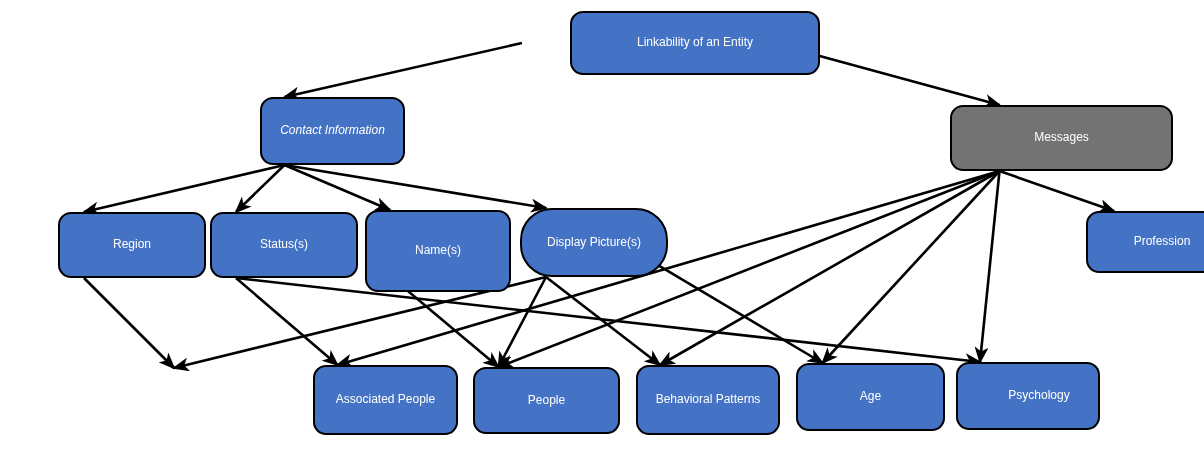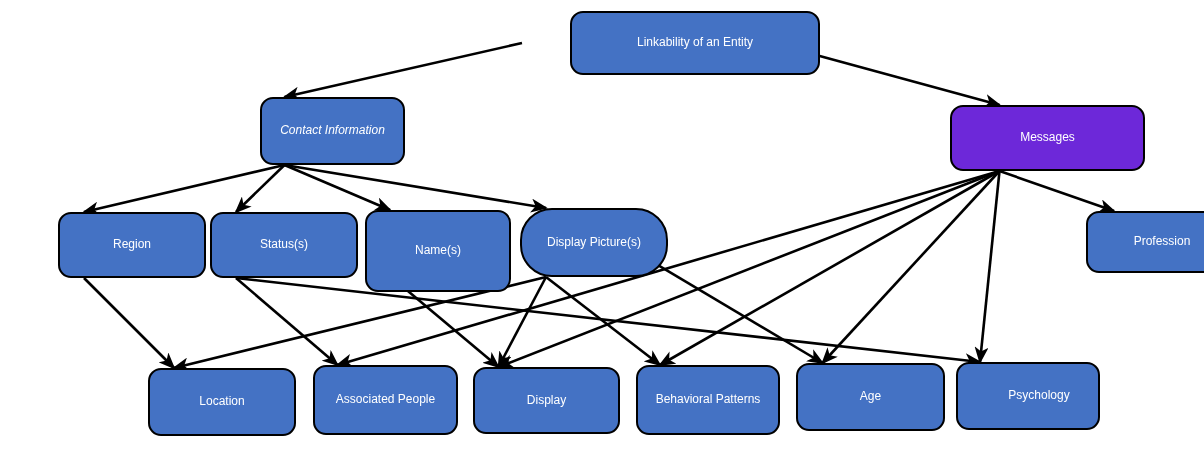--- a/index.html
+++ b/index.html
@@ -76,46 +76,43 @@
         <line x1="999.5" y1="171" x2="1114" y2="211" stroke="#000000" marker-end="url(#arrow)"></line>
       </g>
   </svg>
 
 <div class="node" style="left: 522px; top: 11px; width: 250px; height: 64px; background: rgb(68, 114, 196); border-color: rgb(0, 0, 0); color: rgb(255, 255, 255);">
       <span>Linkability of an Entity</span>
     </div>
     <div class="node" style="left: 212px; top: 97px; width: 145px; height: 68px; background: rgb(68, 114, 196); border-color: rgb(0, 0, 0); color: rgb(255, 255, 255); font-style: italic;">
       <span>Contact Information</span>
     </div>
-    <div class="node" style="left: 902px; top: 105px; width: 195px; height: 66px; background: #6d28d9; border-color: rgb(0, 0, 0); color: rgb(255, 255, 255);">
+    <div class="node" style="left: 902px; top: 105px; width: 223px; height: 66px; background: #737373; border-color: rgb(0, 0, 0); color: rgb(255, 255, 255);">
       <span>Messages</span>
     </div>
     <div class="node" style="left: 10px; top: 212px; width: 148px; height: 66px; background: rgb(68, 114, 196); border-color: rgb(0, 0, 0); color: rgb(255, 255, 255);">
       <span>Region</span>
     </div>
     <div class="node" style="left: 162px; top: 212px; width: 148px; height: 66px; background: rgb(68, 114, 196); border-color: rgb(0, 0, 0); color: rgb(255, 255, 255);">
       <span>Status(s)</span>
     </div>
     <div class="node" style="left: 317px; top: 210px; width: 146px; height: 82px; background: rgb(68, 114, 196); border-color: rgb(0, 0, 0); color: rgb(255, 255, 255);">
       <span>Name(s)</span>
     </div>
     <div class="node" style="left: 472px; top: 208px; width: 148px; height: 69px; background: rgb(68, 114, 196); border-color: rgb(0, 0, 0); color: rgb(255, 255, 255); border-radius: 32px;">
       <span>Display Picture(s)</span>
     </div>
     <div class="node" style="left: 1038px; top: 211px; width: 152px; height: 62px; background: rgb(68, 114, 196); border-color: rgb(0, 0, 0); color: rgb(255, 255, 255);">
       <span>Profession</span>
     </div>
-    <div class="node" style="left: 100px; top: 368px; width: 148px; height: 68px; background: rgb(68, 114, 196); border-color: rgb(0, 0, 0); color: rgb(255, 255, 255);">
-      <span>Location</span>
-    </div>
     <div class="node" style="left: 265px; top: 365px; width: 145px; height: 70px; background: rgb(68, 114, 196); border-color: rgb(0, 0, 0); color: #ffffff;">
       <span>Associated People</span>
     </div>
     <div class="node" style="left: 425px; top: 367px; width: 147px; height: 67px; background: rgb(68, 114, 196); border-color: rgb(0, 0, 0); color: rgb(255, 255, 255);">
-      <span>Display</span>
+      <span>People</span>
     </div>
     <div class="node" style="left: 588px; top: 365px; width: 144px; height: 70px; background: rgb(68, 114, 196); border-color: rgb(0, 0, 0); color: rgb(255, 255, 255);">
       <span>Behavioral Patterns</span>
     </div>
     <div class="node" style="left: 748px; top: 363px; width: 149px; height: 68px; background: rgb(68, 114, 196); border-color: rgb(0, 0, 0); color: rgb(255, 255, 255);">
       <span>Age</span>
     </div>
     <div class="node" style="left: 908px; top: 362px; width: 144px; height: 68px; background: rgb(68, 114, 196); border-color: rgb(0, 0, 0); color: rgb(255, 255, 255); padding-left: 30px;">
       <span>Psychology</span>
     </div>

